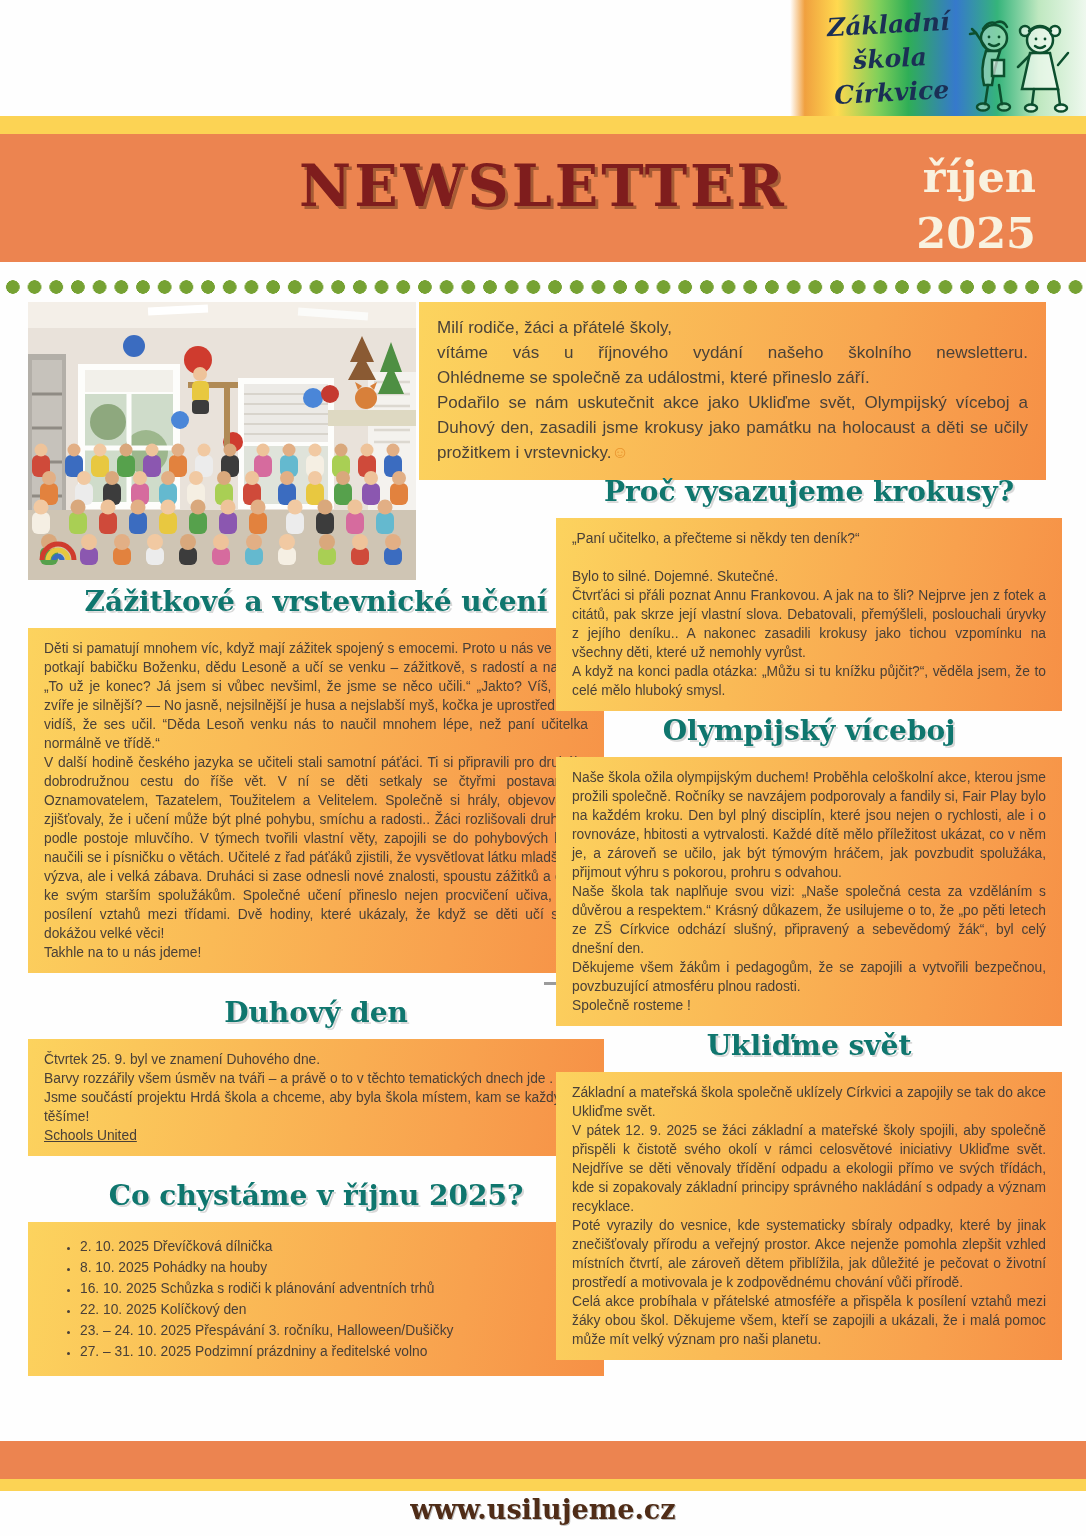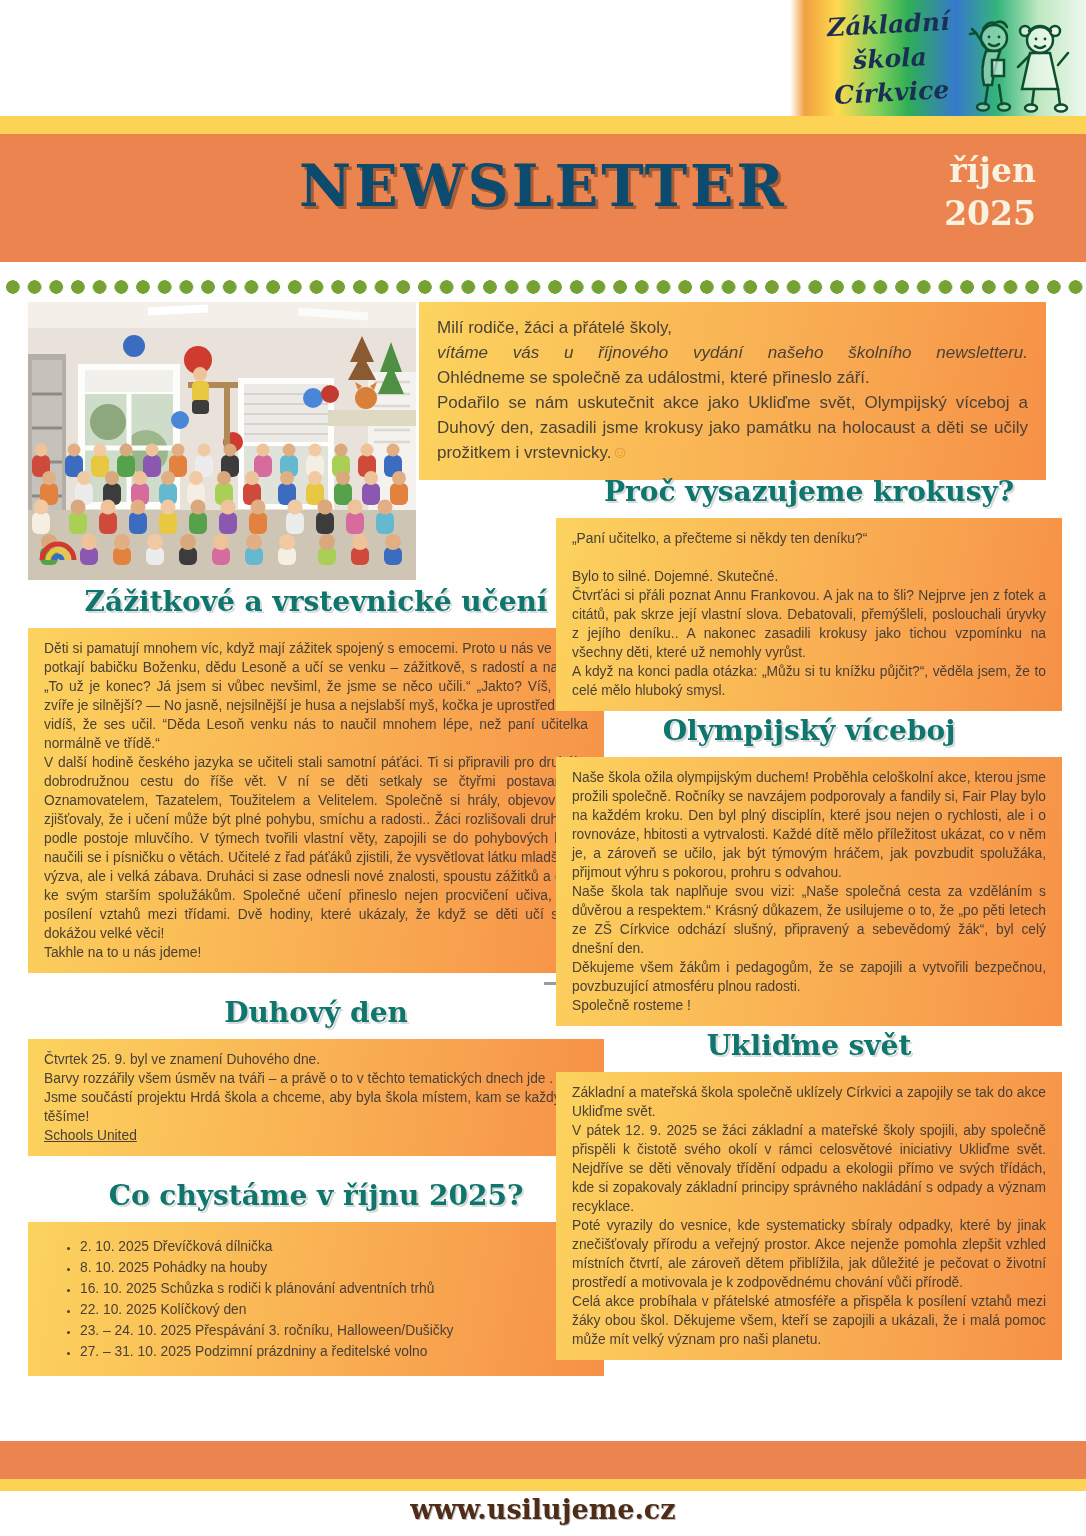--- a/index.html
+++ b/index.html
@@ -13,35 +13,35 @@
   .logo-text{position:absolute;left:24px;top:8px;width:152px;text-align:center;
              font-family:"DejaVu Serif",serif;font-style:italic;font-weight:700;
              font-size:25px;line-height:34px;color:#1b2f55;transform:rotate(-3deg);}
   .logo-kids{position:absolute;right:4px;top:4px;}
 
   .strip{position:absolute;left:0;width:1086px;background:#fcd354;}
   .strip.top{top:116px;height:18px;}
   .band{position:absolute;left:0;top:134px;width:1086px;height:128px;background:#ec8450;}
   .band h1{position:absolute;left:50%;transform:translateX(-50%);top:18px;margin:0;
            font-family:"DejaVu Serif",serif;font-weight:700;font-size:57px;letter-spacing:3px;
-           color:#0c4a6e;text-shadow:3px 3px 0 rgba(61,29,13,.4);}
+           color:#7f1d1d;text-shadow:3px 3px 0 rgba(61,29,13,.4);}
   .issue{position:absolute;top:16px;right:50px;text-align:right;
-         font-family:"DejaVu Serif",serif;font-weight:600;font-size:33px;line-height:1.3;
+         font-family:"DejaVu Serif",serif;font-weight:600;font-size:43px;line-height:1.3;
          color:#f9f2df;}
   .dots{position:absolute;left:0;top:279px;width:1086px;height:16px;
         background-image:radial-gradient(circle,#76a233 6.5px,rgba(0,0,0,0) 7px);
         background-size:21.7px 16px;background-position:2px 50%;background-repeat:repeat-x;}
 
   
   .photo{position:absolute;left:28px;top:302px;width:388px;height:278px;overflow:hidden;}
   .intro-box{position:absolute;left:419px;top:302px;width:627px;box-sizing:border-box;
              padding:13px 18px;min-height:178px;
              background:linear-gradient(100deg,#fcd45e 0%,#f8a650 70%,#f69046 100%);
              font-size:17px;line-height:25px;color:#4a4239;text-align:justify;}
-  .intro-box .stretch{text-align:justify;text-align-last:justify;font-style:italic;}
+  .intro-box .stretch{text-align:justify;text-align-last:justify;}
   .emoji{color:#e8932c;font-weight:700;}
 
   .col{position:absolute;}
   .col-left{left:28px;top:586px;width:576px;}
   .col-right{left:556px;top:476px;width:506px;}
 
   h2{font-family:"DejaVu Serif",serif;font-weight:700;font-size:28px;line-height:32px;
      color:#0f766e;text-align:center;margin:0 0 10px 0;
      text-shadow:2px 2px 0 rgba(0,0,0,.15);}
   .col-right h2{margin-top:4px;}
@@ -326,21 +326,21 @@
         <li>22. 10. 2025 Kolíčkový den</li>
         <li>23. – 24. 10. 2025 Přespávání 3. ročníku, Halloween/Dušičky</li>
         <li>27. – 31. 10. 2025 Podzimní prázdniny a ředitelské volno</li>
       </ul>
     </div>
   </div>
 
   <div class="col col-right">
     <h2>Proč vysazujeme krokusy?</h2>
     <div class="box">
-      <p class="after-gap">„Paní učitelko, a přečteme si někdy ten deníku?“</p>
+      <p class="after-gap">„Paní učitelko, a přečteme si někdy ten deník?“</p>
       <p>Bylo to silné. Dojemné. Skutečné.</p>
       <p>Čtvrťáci si přáli poznat Annu Frankovou. A jak na to šli? Nejprve jen z fotek a citátů, pak skrze její vlastní slova. Debatovali, přemýšleli, poslouchali úryvky z jejího deníku.. A nakonec zasadili krokusy jako tichou vzpomínku na všechny děti, které už nemohly vyrůst.</p>
       <p>A když na konci padla otázka: „Můžu si tu knížku půjčit?“, věděla jsem, že to celé mělo hluboký smysl.</p>
     </div>
 
     <h2>Olympijský víceboj</h2>
     <div class="box">
       <p>Naše škola ožila olympijským duchem! Proběhla celoškolní akce, kterou jsme prožili společně. Ročníky se navzájem podporovaly a fandily si, Fair Play bylo na každém kroku. Den byl plný disciplín, které jsou nejen o rychlosti, ale i o rovnováze, hbitosti a vytrvalosti. Každé dítě mělo příležitost ukázat, co v něm je, a zároveň se učilo, jak být týmovým hráčem, jak povzbudit spolužáka, přijmout výhru s pokorou, prohru s odvahou.</p>
       <p>Naše škola tak naplňuje svou vizi: „Naše společná cesta za vzděláním s důvěrou a respektem.“ Krásný důkazem, že usilujeme o to, že „po pěti letech ze ZŠ Církvice odchází slušný, připravený a sebevědomý žák“, byl celý dnešní den.</p>
       <p>Děkujeme všem žákům i pedagogům, že se zapojili a vytvořili bezpečnou, povzbuzující atmosféru plnou radosti.</p>

